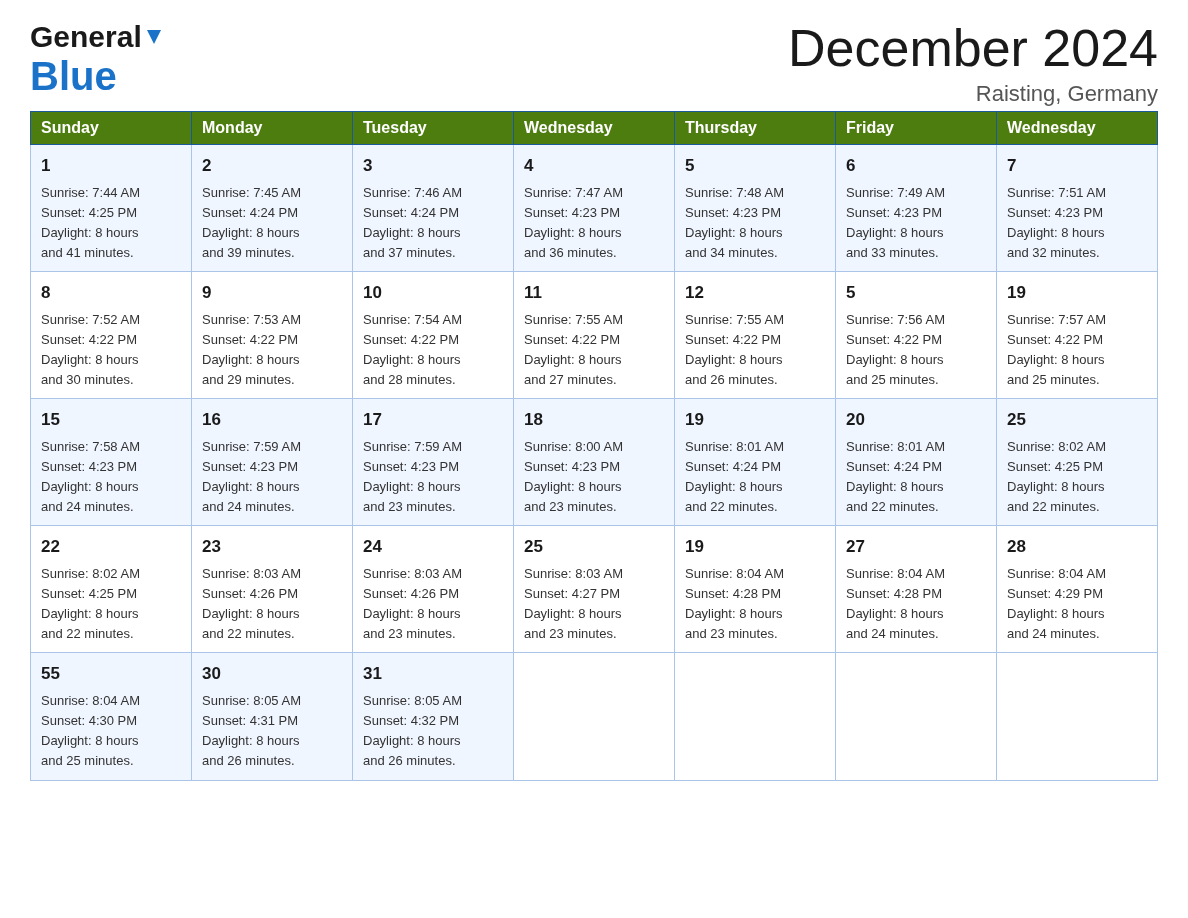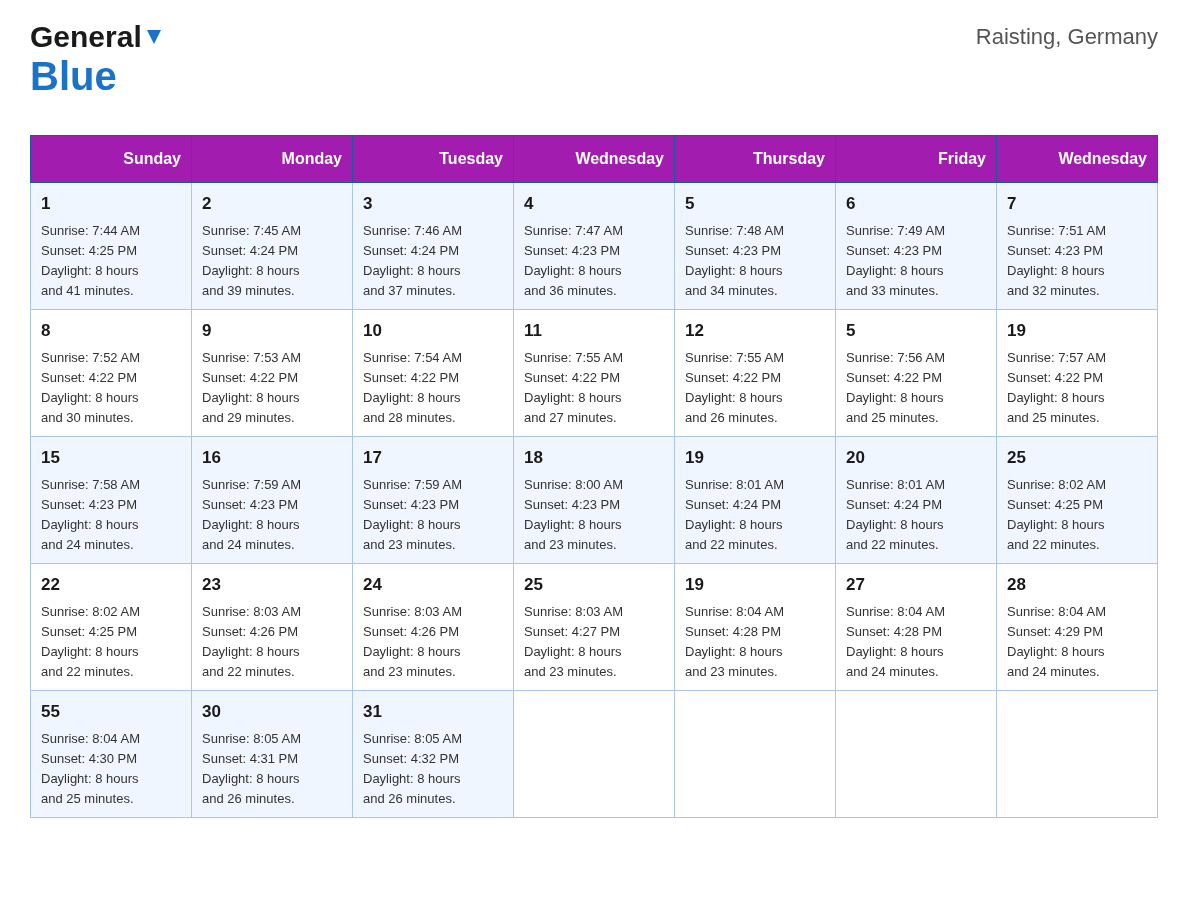--- a/index.html
+++ b/index.html
@@ -8,21 +8,21 @@
       background: #fff;
       color: #333;
       padding: 20px 30px;
       width: 1188px;
       min-height: 918px;
     }
     .header {
       display: flex;
       justify-content: space-between;
       align-items: flex-start;
-      margin-bottom: 36px;
+      margin-bottom: 4px;
     }
     .logo {
       display: flex;
       flex-direction: column;
       align-items: flex-start;
     }
     .logo-line {
       display: flex;
       align-items: center;
       gap: 0;
@@ -40,26 +40,26 @@
       font-size: 22px;
       color: #555;
       margin-top: 4px;
     }
     .calendar {
       width: 100%;
       border-collapse: collapse;
       border: 1px solid #2a6db5;
     }
     .calendar thead tr th {
-      background-color: #a21caf;
+      background-color: #4d7c0f;
       color: #fff;
       font-size: 16px;
       font-weight: bold;
-      padding: 14px 10px;
-      text-align: right;
+      padding: 7px 10px;
+      text-align: left;
       border: 1px solid #1a5a9a;
     }
     .calendar tbody tr td {
       border: 1px solid #aac5e8;
       vertical-align: top;
       padding: 8px 10px;
       width: 14.28%;
       min-height: 110px;
       font-size: 13px;
       line-height: 1.5;
@@ -96,20 +96,21 @@
       <span style="font-size:30px; font-weight:bold; color:#1a1a1a;">General</span>
       <svg width="22" height="22" viewBox="0 0 22 22" style="margin: 0 0 0 1px; vertical-align: middle;">
         <polygon points="4,4 18,4 11,18" fill="#1a73c8"></polygon>
       </svg>
     </div>
     <div>
       <span style="font-size:40px; font-weight:bold; color:#1a73c8;">Blue</span>
     </div>
   </div>
   <div class="title-area">
+    <div class="month-title">December 2024</div>
     <div class="location">Raisting, Germany</div>
   </div>
 </div>
 
 <table class="calendar">
   <thead>
     <tr>
       <th>Sunday</th>
       <th>Monday</th>
       <th>Tuesday</th>

